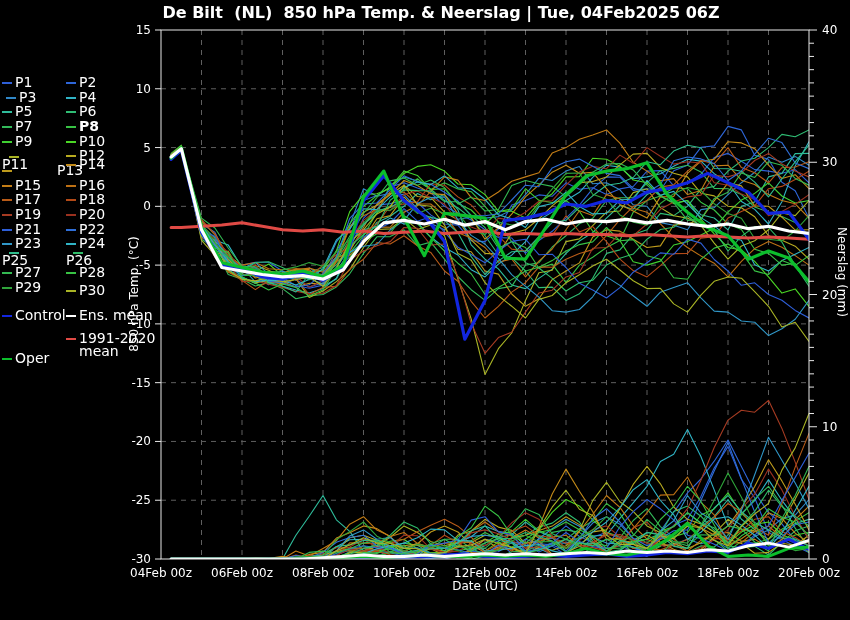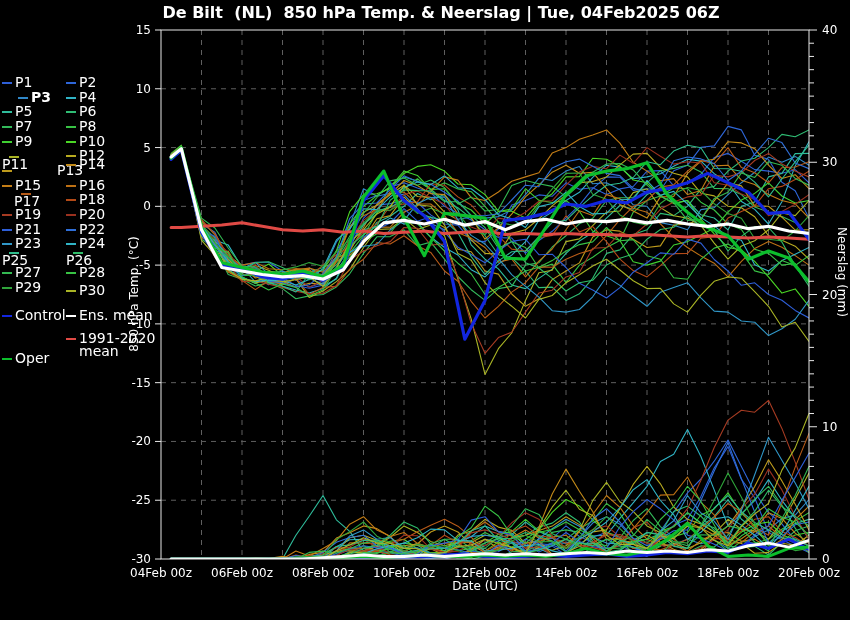--- a/index.html
+++ b/index.html
@@ -24,41 +24,41 @@
   <div class="title">De Bilt  (NL)  850 hPa Temp. &amp; Neerslag | Tue, 04Feb2025 06Z</div>
   <div id="legend">
       <div class="leg-item" style="left: 0px; top: 0px;">
         <span class="leg-marker" style="background: rgb(46, 95, 216);"></span>
         <span>P1</span>
       </div>
       <div class="leg-item" style="left: 64px; top: 0px;">
         <span class="leg-marker" style="background: rgb(46, 102, 216);"></span>
         <span>P2</span>
       </div>
-      <div class="leg-item" style="left: 16px; top: 15px; font-weight: bold;">
+      <div class="leg-item" style="left: 4px; top: 15px;">
         <span class="leg-marker" style="background: rgb(48, 135, 200);"></span>
         <span>P3</span>
       </div>
       <div class="leg-item" style="left: 64px; top: 15px;">
         <span class="leg-marker" style="background: rgb(48, 180, 198);"></span>
         <span>P4</span>
       </div>
       <div class="leg-item" style="left: 0px; top: 29px;">
         <span class="leg-marker" style="background: rgb(47, 189, 156);"></span>
         <span>P5</span>
       </div>
       <div class="leg-item" style="left: 64px; top: 29px;">
         <span class="leg-marker" style="background: rgb(47, 189, 116);"></span>
         <span>P6</span>
       </div>
       <div class="leg-item" style="left: 0px; top: 44px;">
         <span class="leg-marker" style="background: rgb(51, 185, 90);"></span>
         <span>P7</span>
       </div>
-      <div class="leg-item" style="left: 64px; top: 44px;">
+      <div class="leg-item" style="left: 64px; top: 44px; font-weight: bold;">
         <span class="leg-marker" style="background: rgb(56, 194, 68);"></span>
         <span>P8</span>
       </div>
       <div class="leg-item" style="left: 0px; top: 59px;">
         <span class="leg-marker" style="background: rgb(63, 208, 50);"></span>
         <span>P9</span>
       </div>
       <div class="leg-item" style="left: 64px; top: 59px;">
         <span class="leg-marker" style="background: rgb(75, 215, 37);"></span>
         <span>P10</span>
@@ -80,21 +80,21 @@
         <span>P14</span>
       </div>
       <div class="leg-item" style="left: 0px; top: 103px;">
         <span class="leg-marker" style="background: rgb(195, 125, 22);"></span>
         <span>P15</span>
       </div>
       <div class="leg-item" style="left: 64px; top: 103px;">
         <span class="leg-marker" style="background: rgb(189, 112, 20);"></span>
         <span>P16</span>
       </div>
-      <div class="leg-item" style="left: 12px; top: 117px; flex-direction: column;">
+      <div class="leg-item" style="left: 0px; top: 117px;">
         <span class="leg-marker" style="background: rgb(184, 91, 24);"></span>
         <span>P17</span>
       </div>
       <div class="leg-item" style="left: 64px; top: 117px;">
         <span class="leg-marker" style="background: rgb(179, 74, 23);"></span>
         <span>P18</span>
       </div>
       <div class="leg-item" style="left: 0px; top: 132px;">
         <span class="leg-marker" style="background: rgb(166, 59, 34);"></span>
         <span>P19</span>

